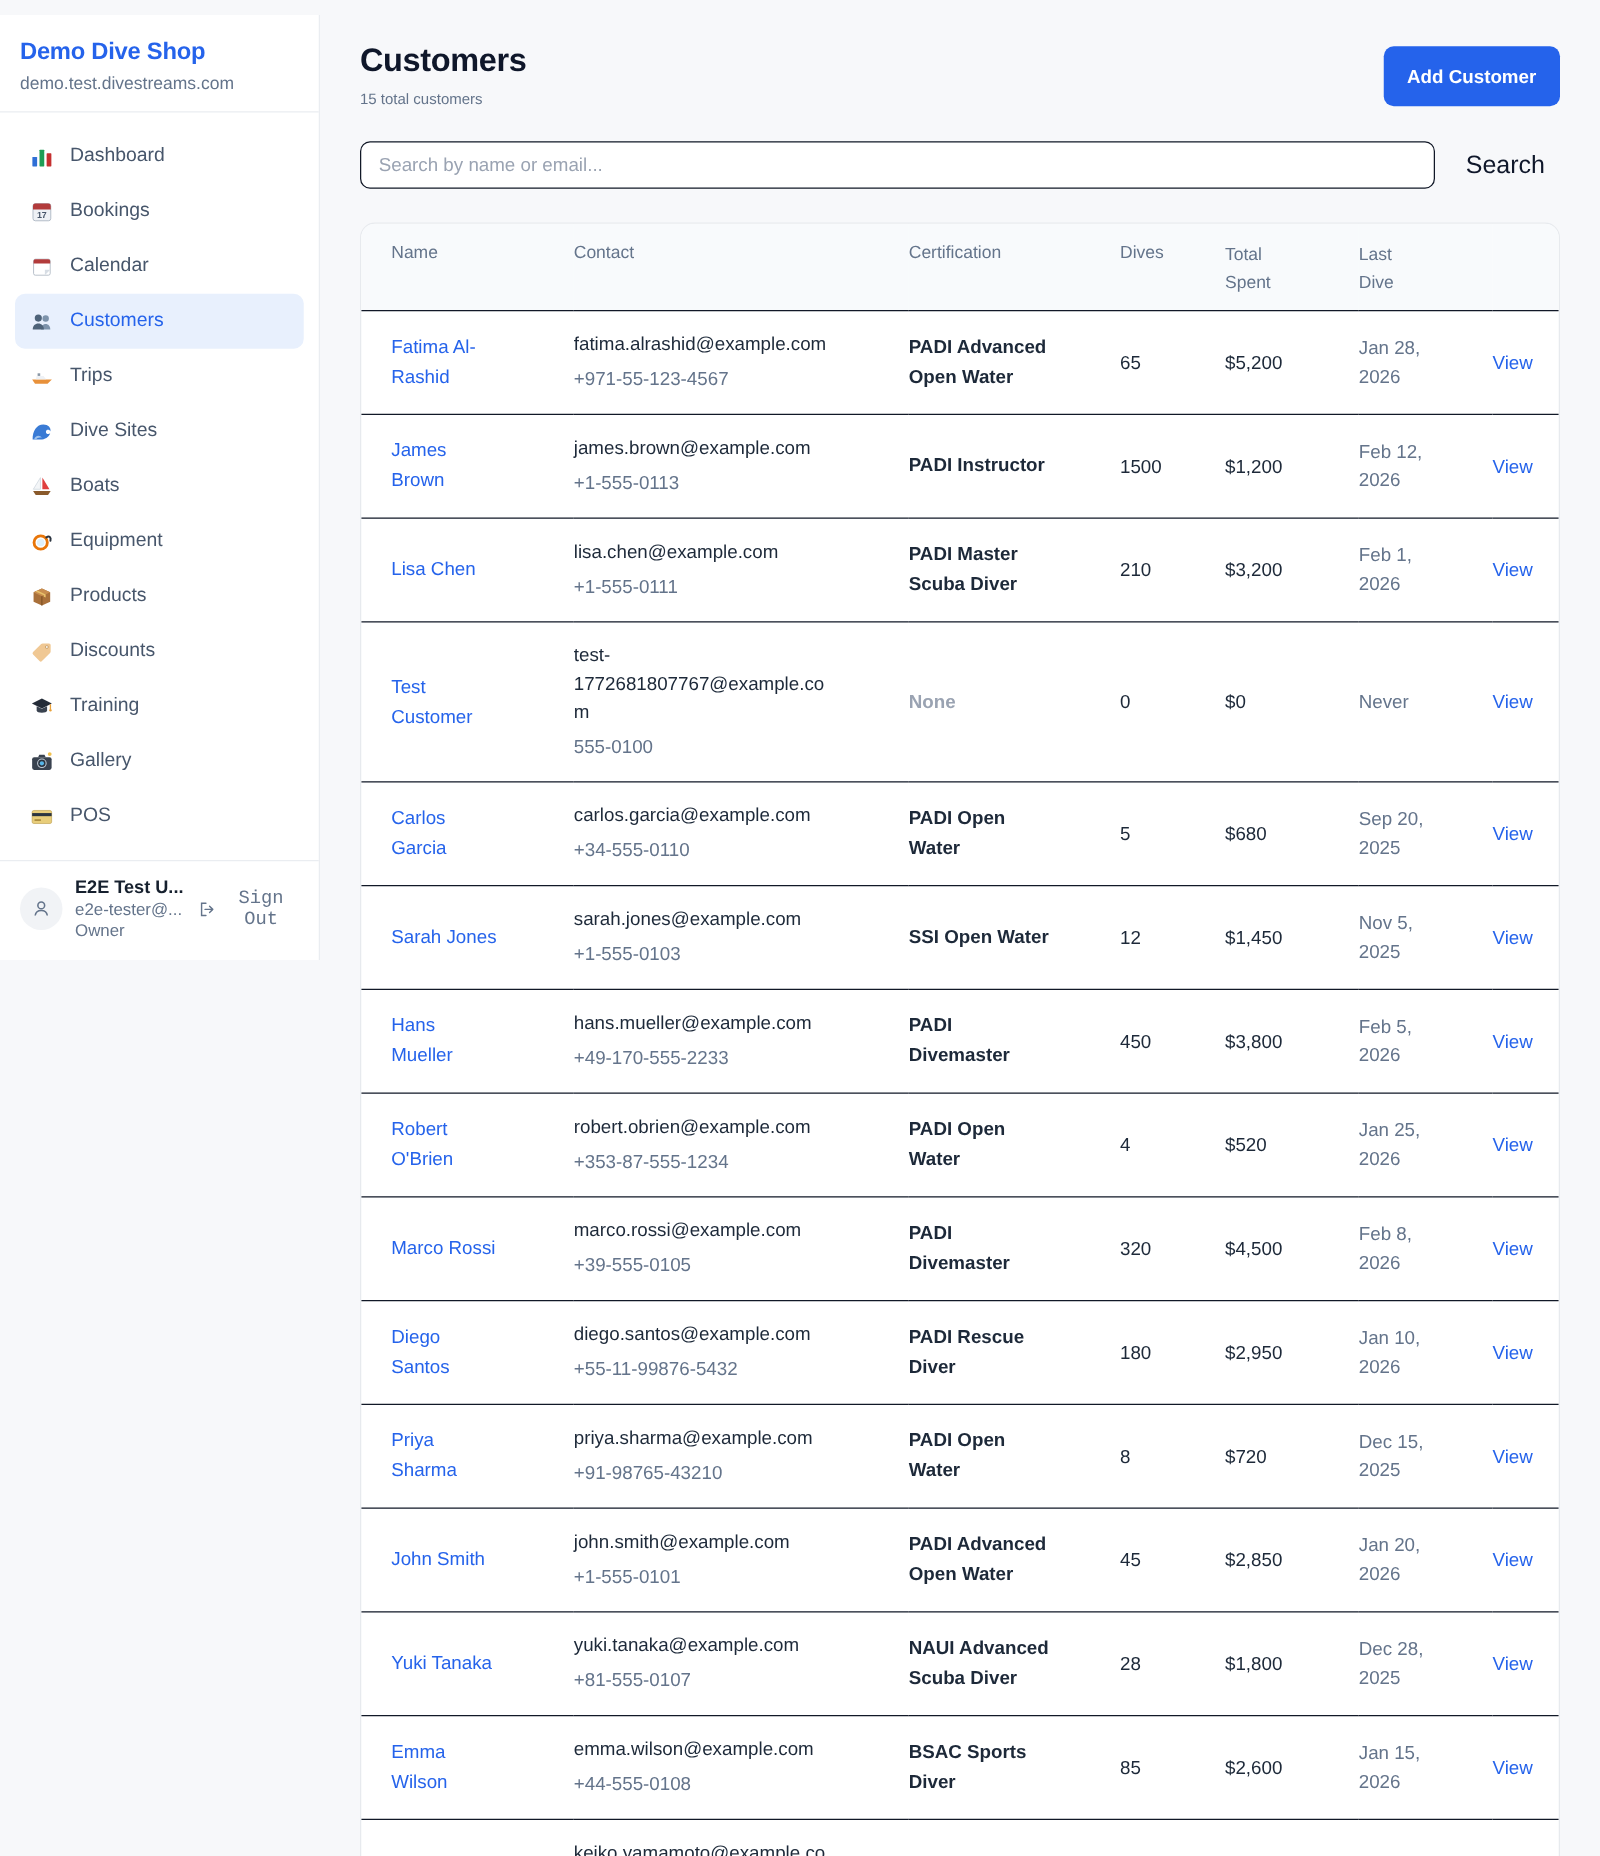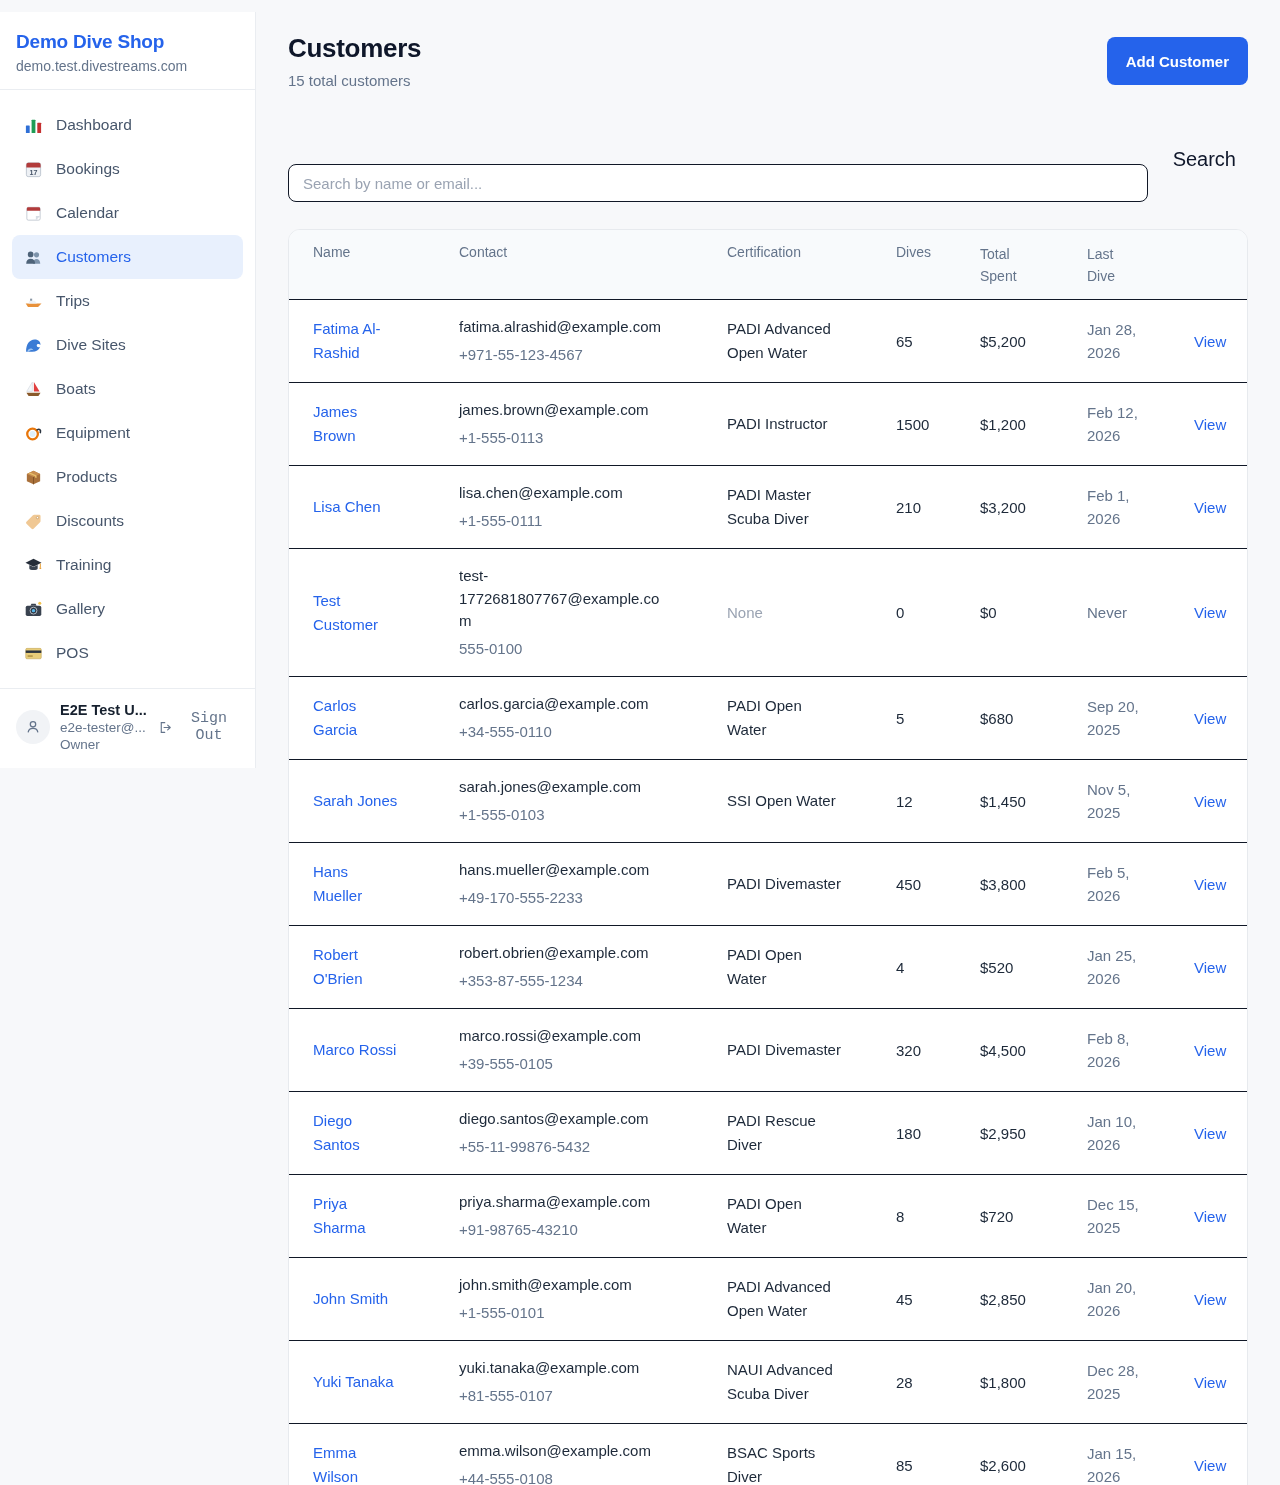--- a/index.html
+++ b/index.html
@@ -50,32 +50,32 @@
     background: none; border: none; color: #64748b;
     font-size: 15px; font-family: Liberation Mono, monospace; cursor: pointer;
     margin-left: 6px;
   }
   .signout-btn svg { width: 17px; height: 17px; }
 
   
   .main { margin-left: 256px; padding: 33px 32px 0 32px; }
   .page-header { display: flex; justify-content: space-between; align-items: flex-start; }
   .page-title { font-size: 26px; font-weight: 700; color: #0f172a; letter-spacing: -0.3px; }
-  .page-subtitle { font-size: 15px; color: #64748b; margin-top: 8px; }
+  .page-subtitle { font-size: 12px; color: #64748b; margin-top: 8px; }
   .add-btn {
     background: #2563eb; color: #fff; border: none; border-radius: 8px;
     font-family: inherit; font-size: 15px; font-weight: 600;
     padding: 0 19px; height: 48px; margin-top: 4px; cursor: pointer;
   }
 
   .search-row { display: flex; align-items: center; margin-top: 27px; }
   .search-input {
     flex: 1; height: 38px; border: 1px solid #111827; border-radius: 8px;
     background: #fff; font-family: inherit; font-size: 15px; color: #0f172a;
-    padding: 0 14px; outline: none; margin-top: 48px;
+    padding: 0 14px; outline: none;
   }
   .search-input::placeholder { color: #9aa3b2; }
   .search-btn {
     background: none; border: none; font-family: inherit;
     font-size: 20px; color: #0f172a; margin-left: 25px; margin-right: 12px; cursor: pointer;
   }
 
   
   .table-card {
     margin-top: 27px; background: #fff;
@@ -102,21 +102,21 @@
     font-size: 15px; color: #1d2939;
   }
   tbody td:first-child { padding-left: 24px; }
   tbody tr { border-bottom: 1px solid #111827; }
   tbody tr:last-child { border-bottom: none; }
 
   .name-link { color: #2563eb; text-decoration: none; font-weight: 500; display: inline-block; max-width: 88px; line-height: 1.6; cursor: pointer; }
   .contact-wrap { max-width: 212px; }
   .contact-email { color: #1d2939; line-height: 1.5; overflow-wrap: break-word; }
   .contact-phone { color: #64748b; line-height: 1.5; margin-top: 5px; }
-  .cert-text { max-width: 114px; line-height: 1.6; }
+  .cert-text { max-width: 114px; line-height: 1.6; font-weight: bold; }
   .cert-text.muted { color: #9aa3b2; }
   .dives-val, .spent-val { color: #1d2939; }
   .last-dive { color: #64748b; max-width: 62px; line-height: 1.55; }
   .view-link { color: #2563eb; text-decoration: none; cursor: pointer; }
 </style>
 </head>
 <body>
 
 <aside class="sidebar">
   <div class="brand">

